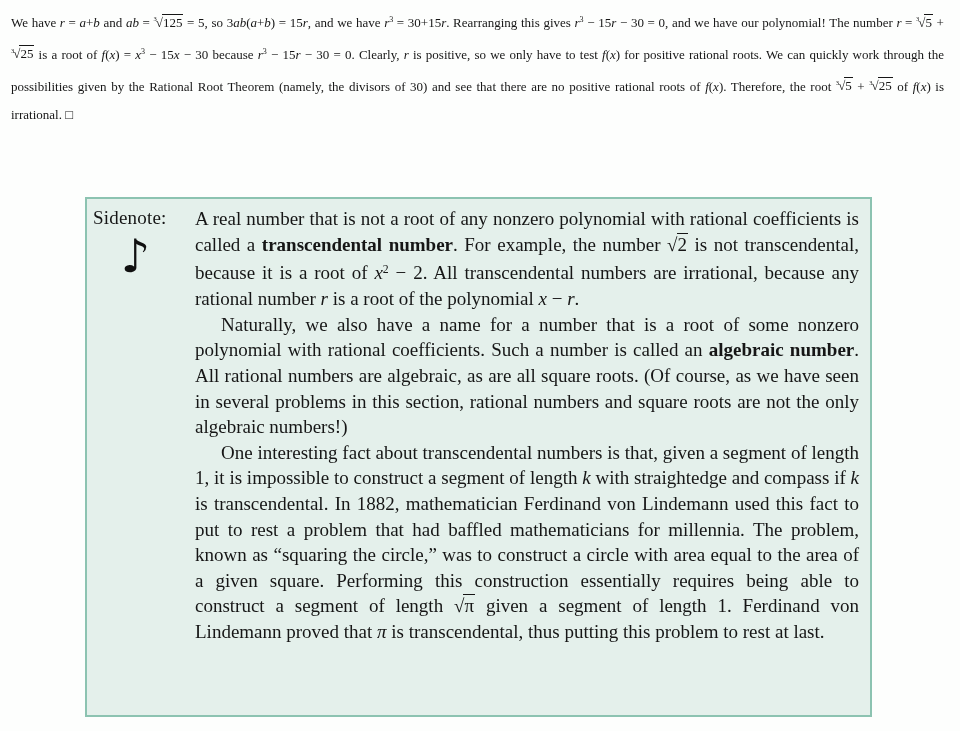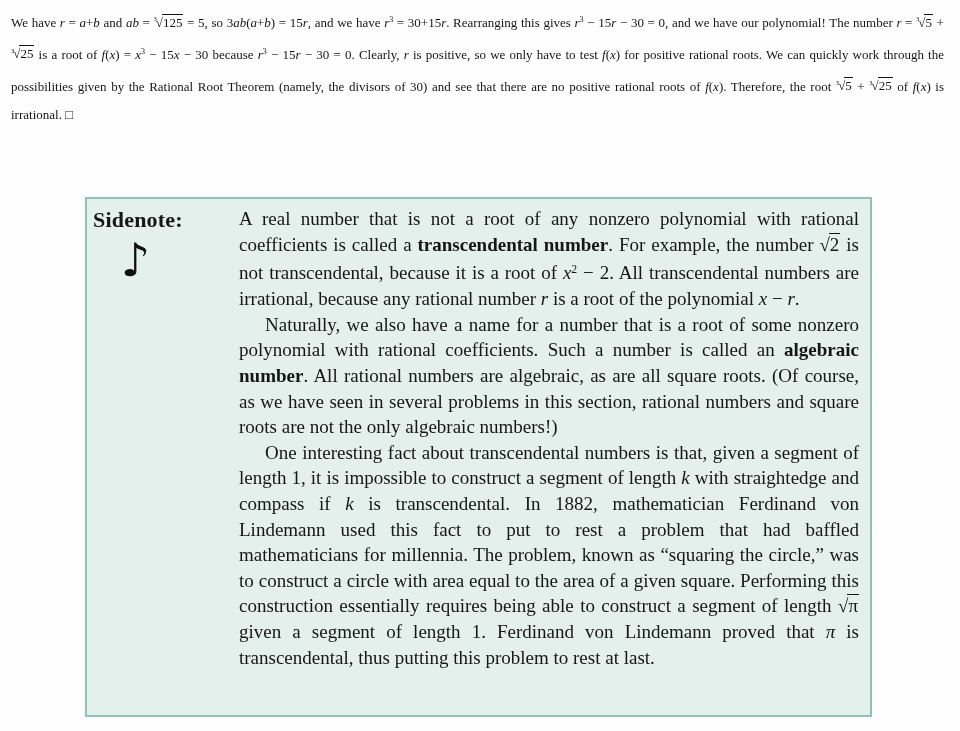--- a/index.html
+++ b/index.html
@@ -9,28 +9,28 @@
   }
   .proof{
     position:absolute;left:11px;top:5px;width:933px;margin:0;
     font-size:13px;line-height:28.4px;text-align:justify;
   }
   .sidenote{
     position:absolute;left:85px;top:197px;width:787px;height:520px;
     box-sizing:border-box;border:2px solid;
   }
   .label-col{position:absolute;left:6px;top:8px;width:100px}
-  .side-label{font-weight:bold;font-size:22px;letter-spacing:.2px}
+  .side-label{font-weight:normal;font-size:19px;letter-spacing:.2px}
   .note-glyph{
     display:block;margin:4px 0 0 28px;
     font-family:"DejaVu Sans",sans-serif;font-size:46px;line-height:1;color:#101010;
   }
   .side-body{
     position:absolute;left:108px;right:11px;top:7px;
-    font-size:19px;line-height:25.6px;text-align:justify;margin-left:44px;
+    font-size:19px;line-height:25.6px;text-align:justify;
   }
   .side-body p{margin:0}
   .side-body p.indent{text-indent:26px}
   
   .r-i{font-style:italic}
   .r-b{font-weight:700}
   .r-sup{font-size:.62em;vertical-align:.55em}
   .r-idx{font-size:.5em;vertical-align:.85em;margin-right:-.15em}
   .r-sq{margin-right:-1px}
   .r-rad{border-top:1.6px solid currentColor;padding:0 1px}

